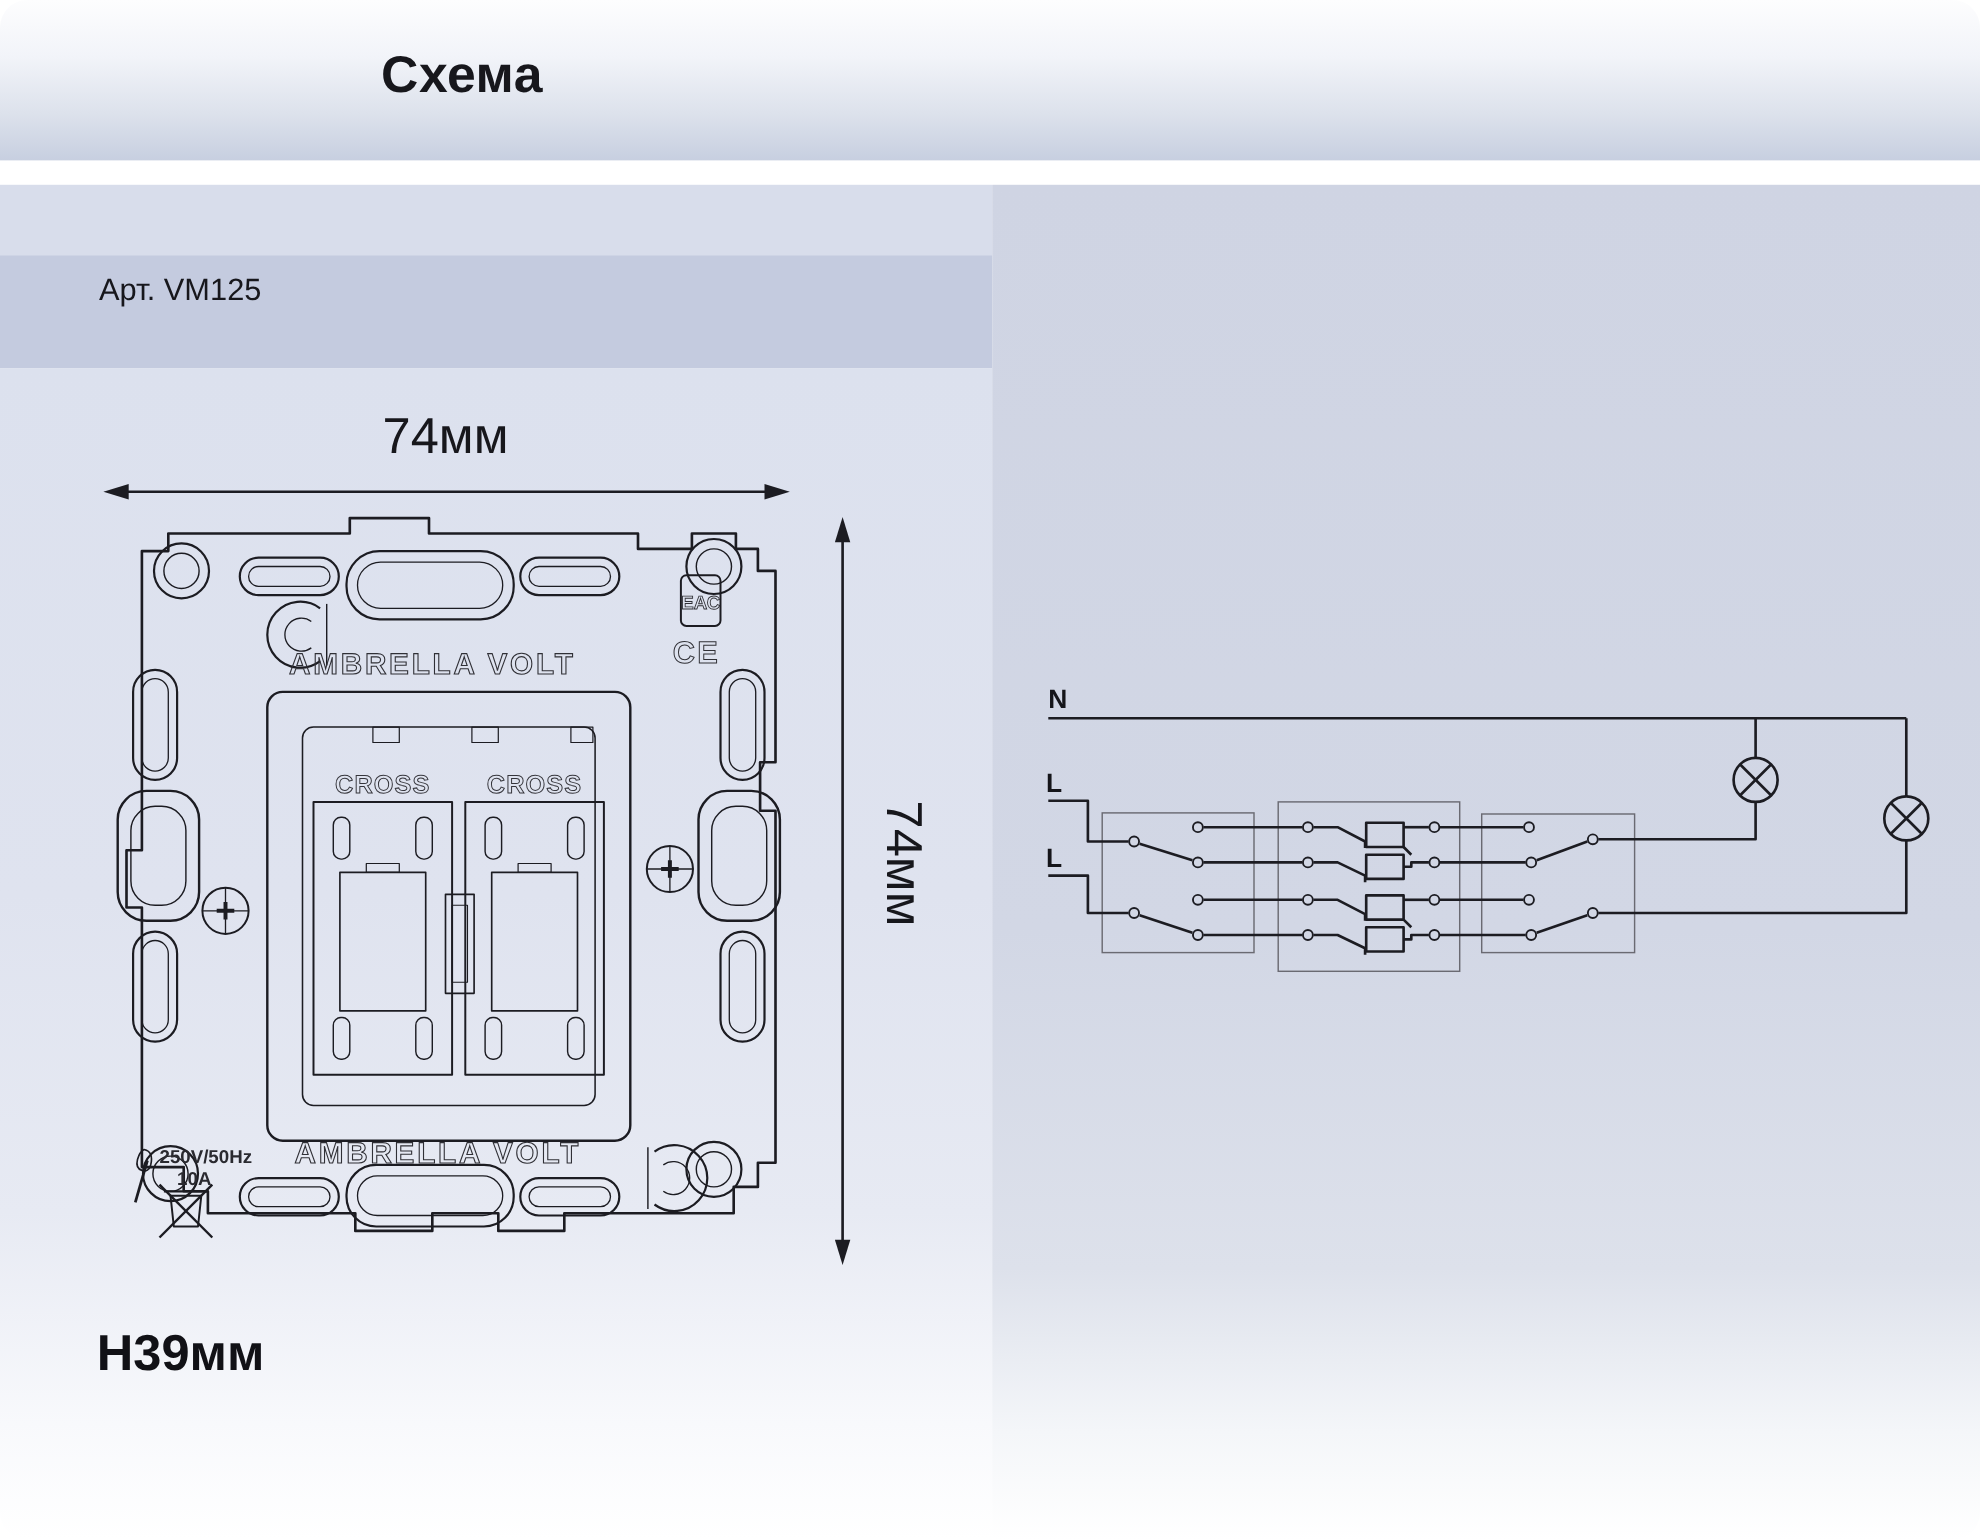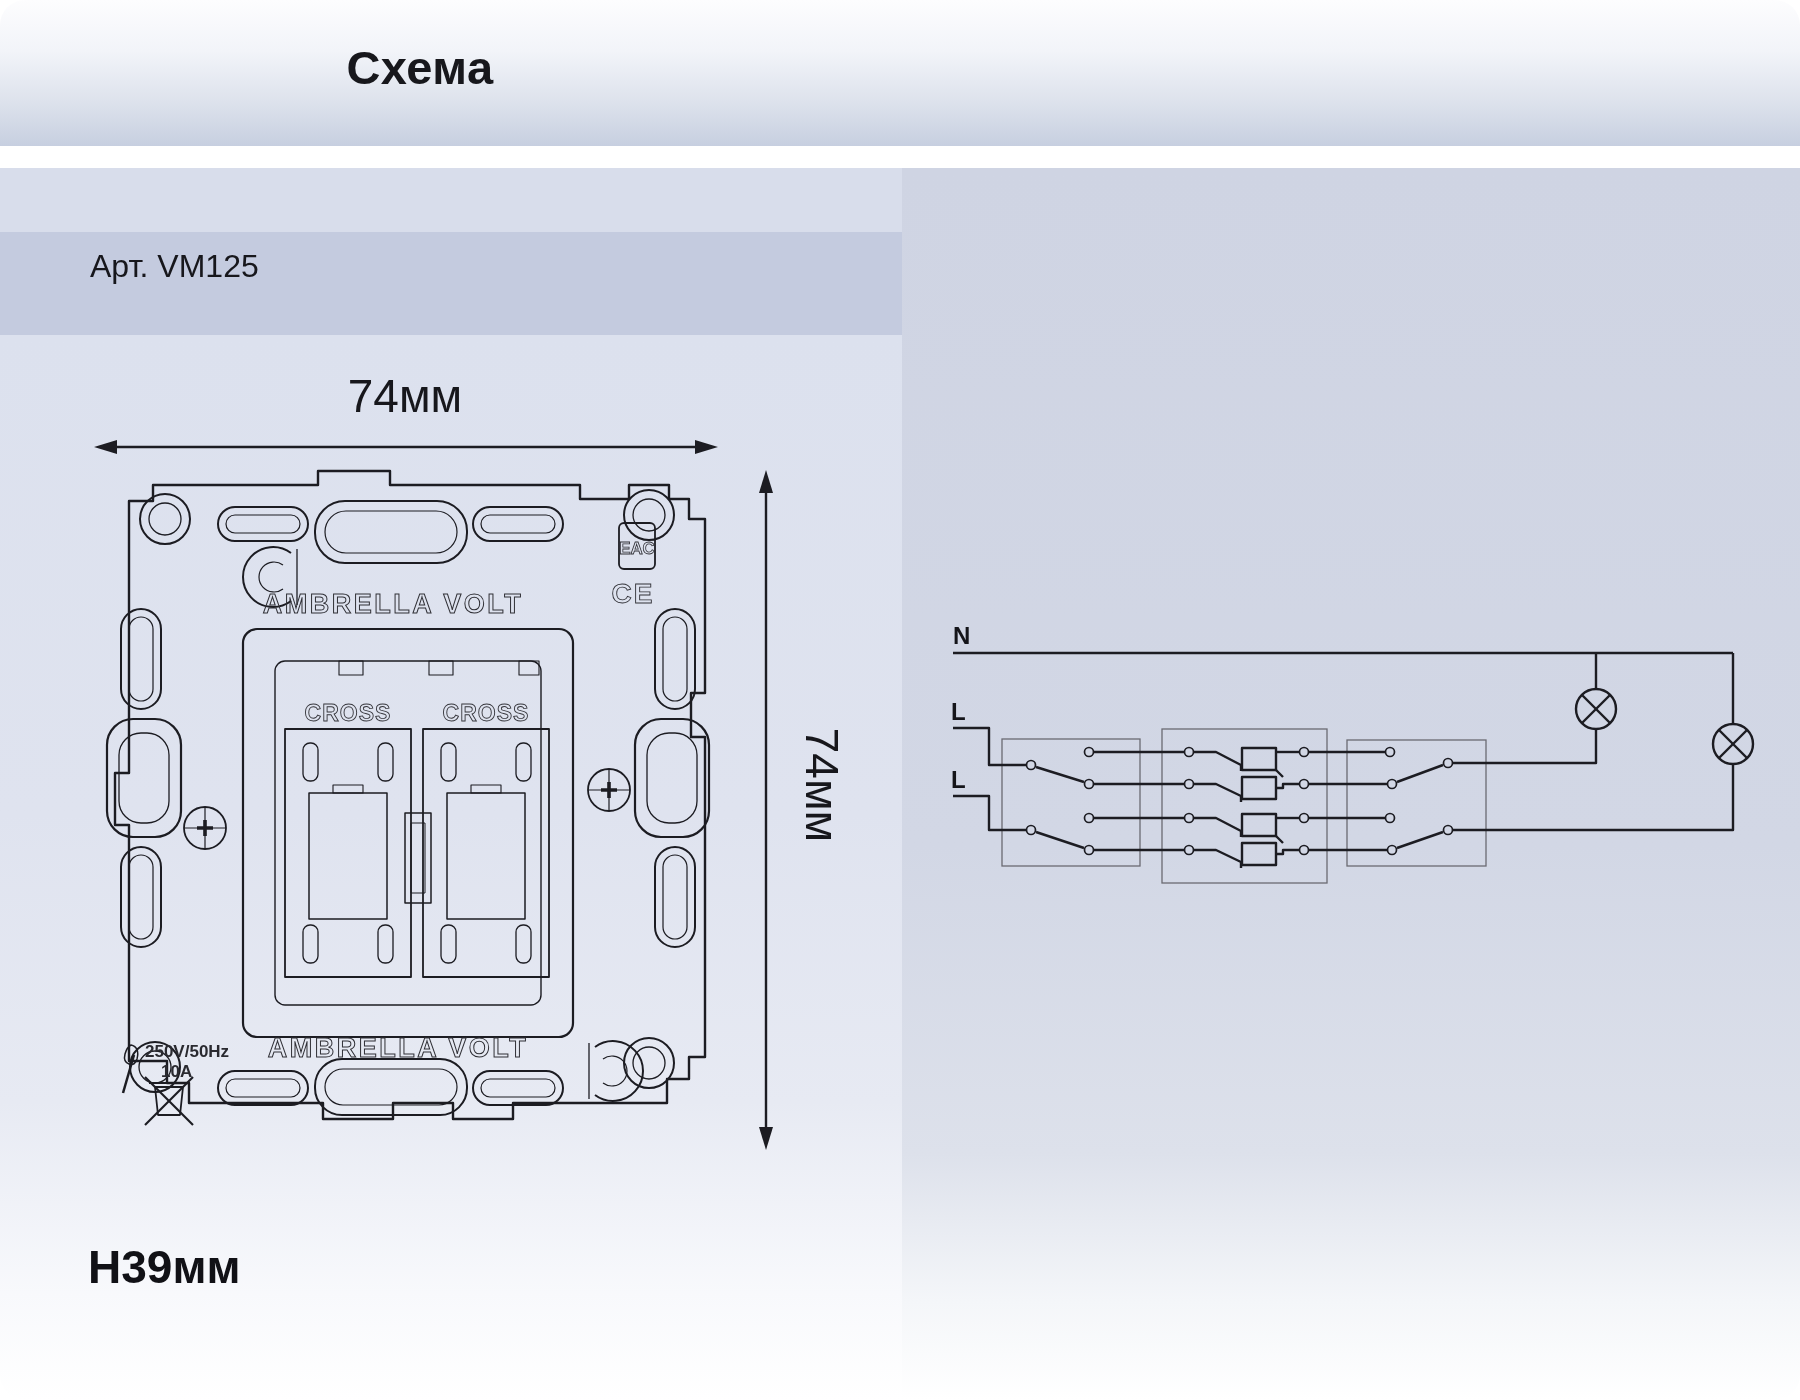--- a/index.html
+++ b/index.html
@@ -8,22 +8,22 @@
   
   .header{position:absolute;left:0;top:0;width:1800px;height:146px;
     background:linear-gradient(180deg,#fdfdfe 0%,#f2f4f9 35%,#dde2ec 70%,#c7cfe0 100%);}
   .title{position:absolute;top:40px;transform:translateX(-50%);font-size:47px;font-weight:600;color:#17171c;letter-spacing:.5px;white-space:nowrap;}
   .gap{position:absolute;left:0;top:146px;width:1800px;height:22px;background:#ffffff;}
   
   .left-band{position:absolute;left:0;top:168px;width:902px;height:64px;background:#d8ddeb;}
   .left-stripe{position:absolute;left:0;top:232px;width:902px;height:103px;background:#c4cbdf;}
   .left-body{position:absolute;left:0;top:335px;width:902px;height:1065px;
     background:linear-gradient(180deg,#dce1ee 0%,#dfe3ef 45%,#e7eaf3 72%,#f8f9fc 90%,#ffffff 100%);}
-  .article{position:absolute;left:90px;top:248px;font-size:32px;font-weight:500;color:#17171c;}
-  .hlabel{position:absolute;left:88px;top:1202px;font-size:46px;font-weight:600;color:#111116;margin-top:38px;}
+  .article{position:absolute;left:90px;top:248px;font-size:28px;font-weight:500;color:#17171c;}
+  .hlabel{position:absolute;left:88px;top:1202px;font-size:46px;font-weight:600;color:#111116;}
   
   .right-body{position:absolute;left:902px;top:168px;width:898px;height:1232px;
     background:linear-gradient(180deg,#cfd4e3 0%,#d2d7e5 55%,#dde1eb 80%,#f4f6f9 92%,#ffffff 100%);}
   svg{position:absolute;}
   svg text{font-family:"Liberation Sans", sans-serif;}
 </style>
 </head>
 <body>
 
 <div id="stage">

